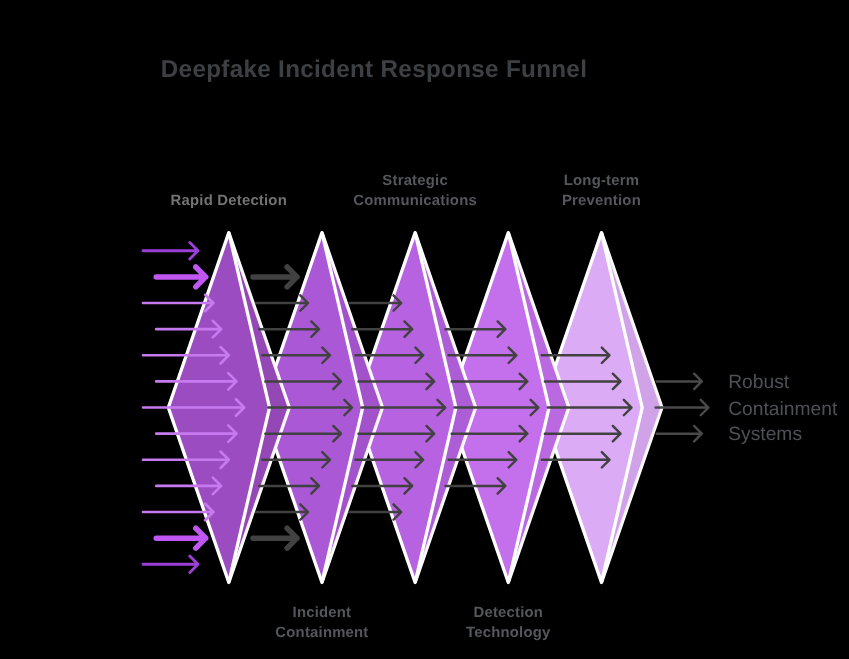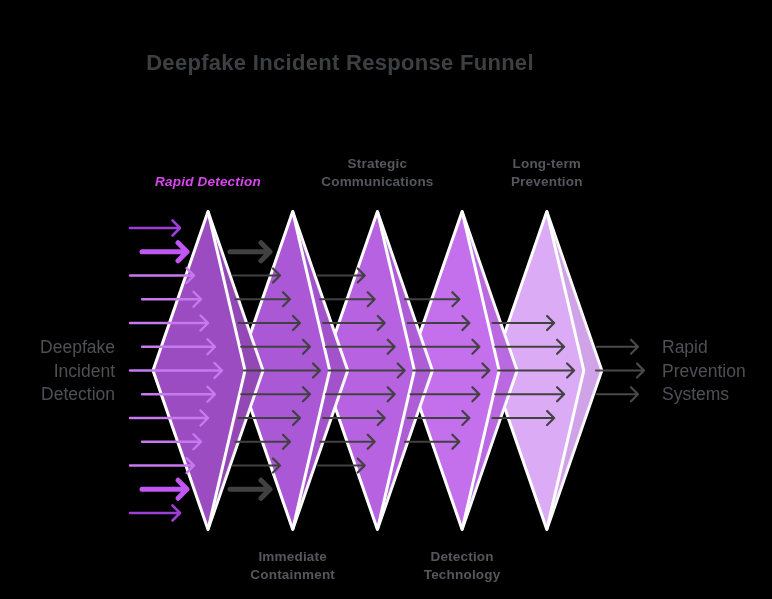--- a/index.html
+++ b/index.html
@@ -80,22 +80,21 @@
       <path d="M 492.5 323 H 554.1 M 547.1 316 L 554.1 323 L 547.1 330" fill="none" stroke="#414141" stroke-width="2.2" stroke-linecap="round" stroke-linejoin="round"></path>
       <path d="M 495.3 346.75 H 564.1 M 557.1 339.75 L 564.1 346.75 L 557.1 353.75" fill="none" stroke="#414141" stroke-width="2.2" stroke-linecap="round" stroke-linejoin="round"></path>
       <path d="M 498.1 370.5 H 574.1 M 567.1 363.5 L 574.1 370.5 L 567.1 377.5" fill="none" stroke="#414141" stroke-width="2.2" stroke-linecap="round" stroke-linejoin="round"></path>
       <path d="M 495.3 394.25 H 564.1 M 557.1 387.25 L 564.1 394.25 L 557.1 401.25" fill="none" stroke="#414141" stroke-width="2.2" stroke-linecap="round" stroke-linejoin="round"></path>
       <path d="M 492.5 418 H 554.1 M 547.1 411 L 554.1 418 L 547.1 425" fill="none" stroke="#414141" stroke-width="2.2" stroke-linecap="round" stroke-linejoin="round"></path>
       <path d="M 597 346.75 H 638 M 631 339.75 L 638 346.75 L 631 353.75" fill="none" stroke="#4a4a4a" stroke-width="2.2" stroke-linecap="round" stroke-linejoin="round"></path>
       <path d="M 596 370.5 H 644 M 637 363.5 L 644 370.5 L 637 377.5" fill="none" stroke="#4a4a4a" stroke-width="2.2" stroke-linecap="round" stroke-linejoin="round"></path>
       <path d="M 597 394.25 H 638 M 631 387.25 L 638 394.25 L 631 401.25" fill="none" stroke="#4a4a4a" stroke-width="2.2" stroke-linecap="round" stroke-linejoin="round"></path>
     </svg>
   <div class="title" style="color: rgb(61, 64, 67);">Deepfake Incident Response Funnel</div>
-  <div class="side-label left" style="color: rgb(77, 81, 86);">Deepfake Incident Detection</div>
-  <div class="side-label right" style="color: rgb(77, 81, 86);">Rapid Prevention Systems</div>
+  <div class="side-label right" style="color: rgb(77, 81, 86);">Robust Containment Systems</div>
   <div id="stage-labels">
-      <div class="st-label top" style="left: 146px; color: #d946ef; font-style: italic;">Rapid Detection</div>
-      <div class="st-label bottom" style="left: 230.7px; color: rgb(84, 88, 93);">Immediate Containment</div>
+      <div class="st-label top" style="left: 146px; color: #737373;">Rapid Detection</div>
+      <div class="st-label bottom" style="left: 230.7px; color: rgb(84, 88, 93);">Incident Containment</div>
       <div class="st-label top" style="left: 315.4px; color: rgb(84, 88, 93); margin-top: 39px;">Strategic Communications</div>
       <div class="st-label bottom" style="left: 400.1px; color: rgb(84, 88, 93);">Detection Technology</div>
       <div class="st-label top" style="left: 484.8px; color: rgb(84, 88, 93); text-align: center;">Long-term Prevention</div>
     </div>
 </div>
 
 </body></html>

